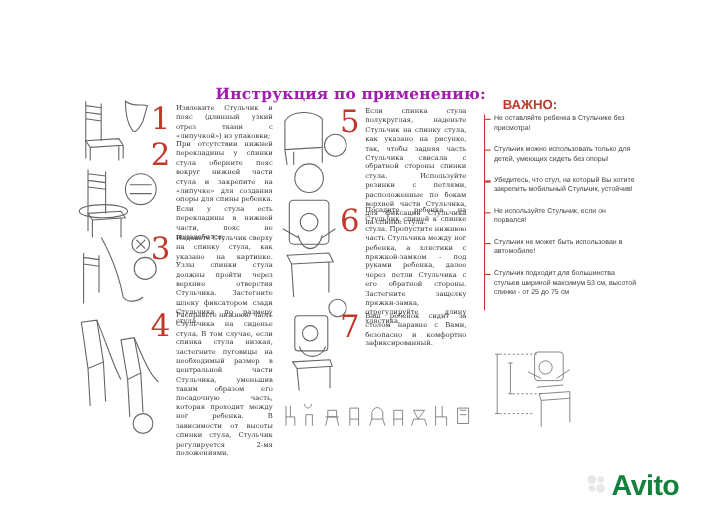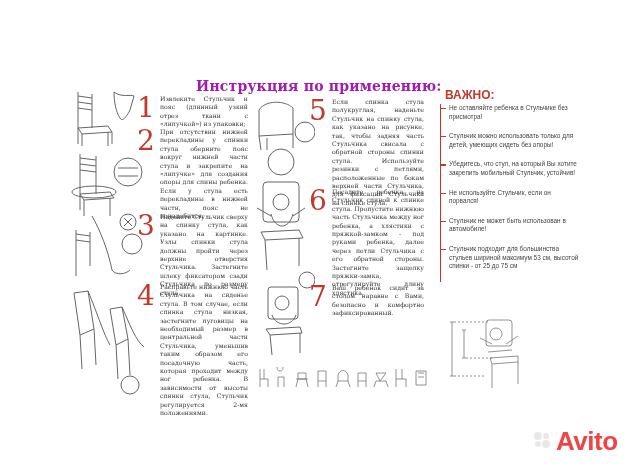--- a/index.html
+++ b/index.html
@@ -1,26 +1,26 @@
 <!DOCTYPE html>
 <html><head>
 <meta charset="utf-8">
 <style>
   html,body{margin:0;padding:0;background:#fff;}
   body{width:640px;height:464px;position:relative;overflow:hidden;font-family:"Liberation Sans",sans-serif;color:#333;}
   .title{position:absolute;left:196px;top:78px;font-family:"DejaVu Serif",serif;font-weight:bold;font-size:14px;color:#a21caf;letter-spacing:0.2px;}
-  .important-title{position:absolute;left:445px;top:88px;font-weight:bold;font-size:12px;color:#c0392b;font-family:"Liberation Sans",sans-serif;}
+  .important-title{position:absolute;left:457px;top:88px;font-weight:bold;font-size:12px;color:#c0392b;font-family:"Liberation Sans",sans-serif;}
   .step{position:absolute;display:flex;align-items:flex-start;}
   .num{font-family:"DejaVu Serif",serif;color:#c0392b;font-size:28px;line-height:26px;width:20px;flex:none;text-align:center;}
   .txt{font-family:"DejaVu Serif",serif;font-size:6.2px;line-height:8.4px;color:#333;text-align:justify;margin-left:4px;}
   .notes{position:absolute;left:440px;top:104px;width:140px;border-left:1.2px solid #c0392b;padding-left:0;}
   .note{position:relative;font-size:6.4px;line-height:8.6px;color:#444;margin-bottom:11px;padding-left:8px;}
   .note:before{content:"";position:absolute;left:0;top:4px;width:5px;height:1.2px;background:#c0392b;}
   svg{position:absolute;}
-  .avito{position:absolute;left:536px;top:426px;font-size:26px;color:#ef4444;font-weight:bold;font-family:"Liberation Sans",sans-serif;letter-spacing:-0.5px;}
+  .avito{position:absolute;left:536px;top:426px;font-size:26px;color:#15803d;font-weight:bold;font-family:"Liberation Sans",sans-serif;letter-spacing:-0.5px;}
   .avito-dots{position:absolute;left:532px;top:430px;width:20px;height:20px;}
 </style>
 </head>
 <body>
 
 <div class="title">Инструкция по применению:</div>
 <div class="important-title">ВАЖНО:</div>
 
 <svg style="left:70px;top:88px" width="70" height="60" viewBox="0 0 70 60">
   <g fill="none" stroke="#666" stroke-width="1">

